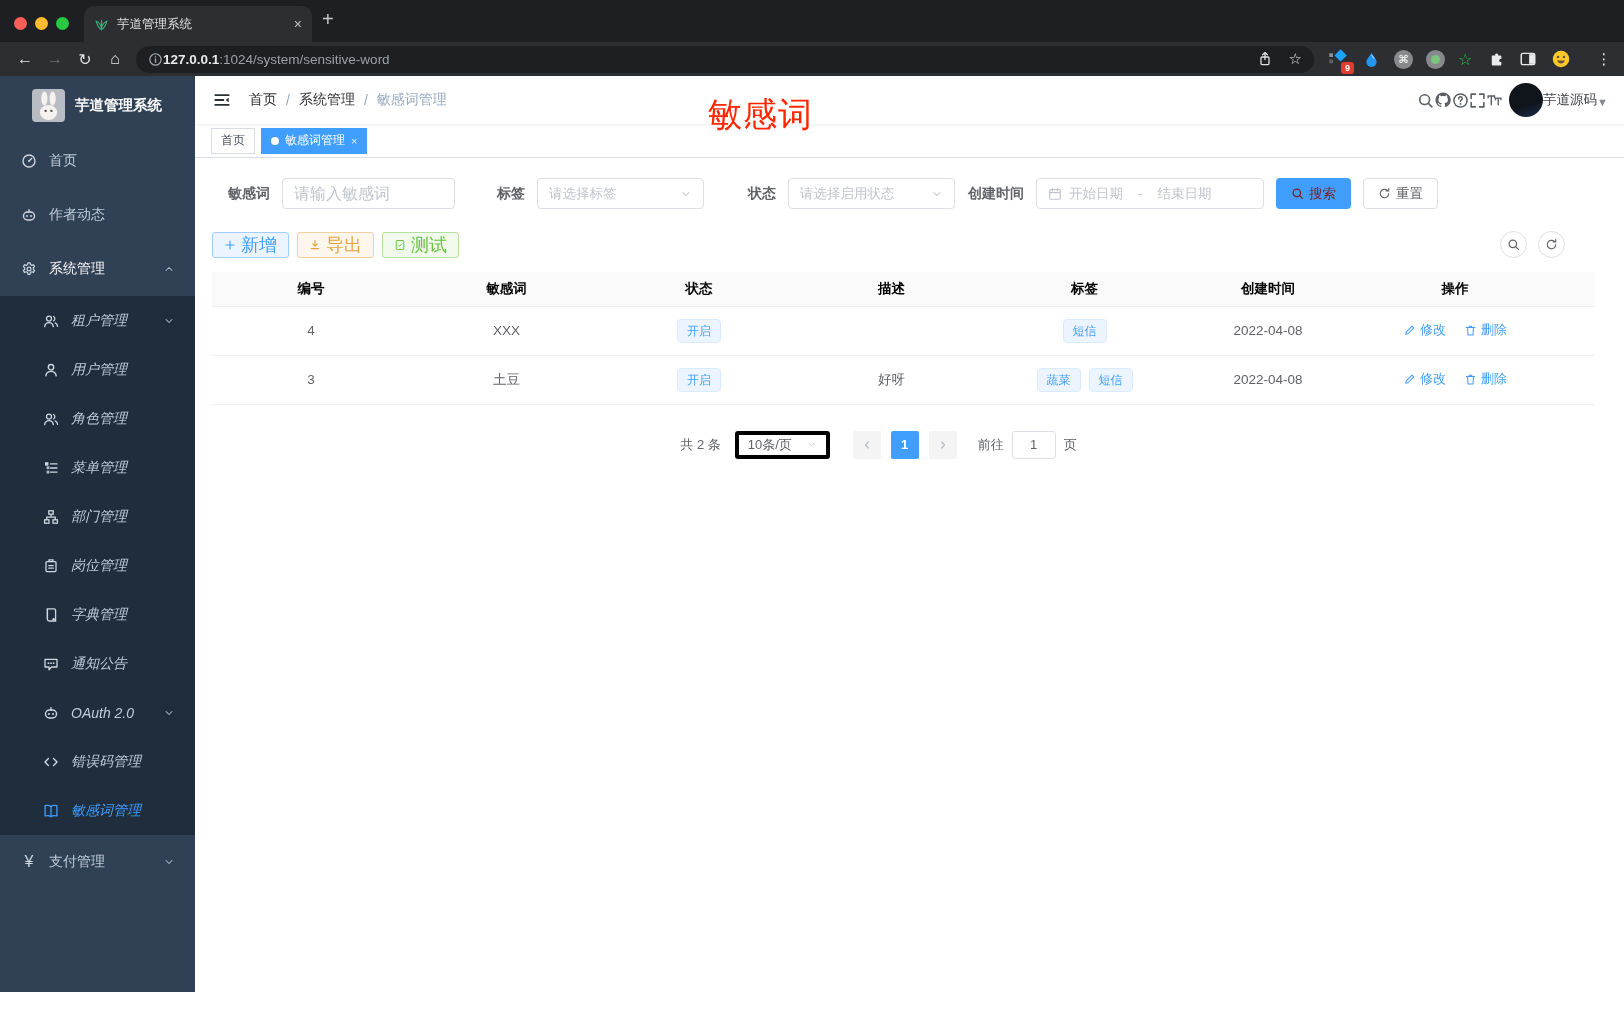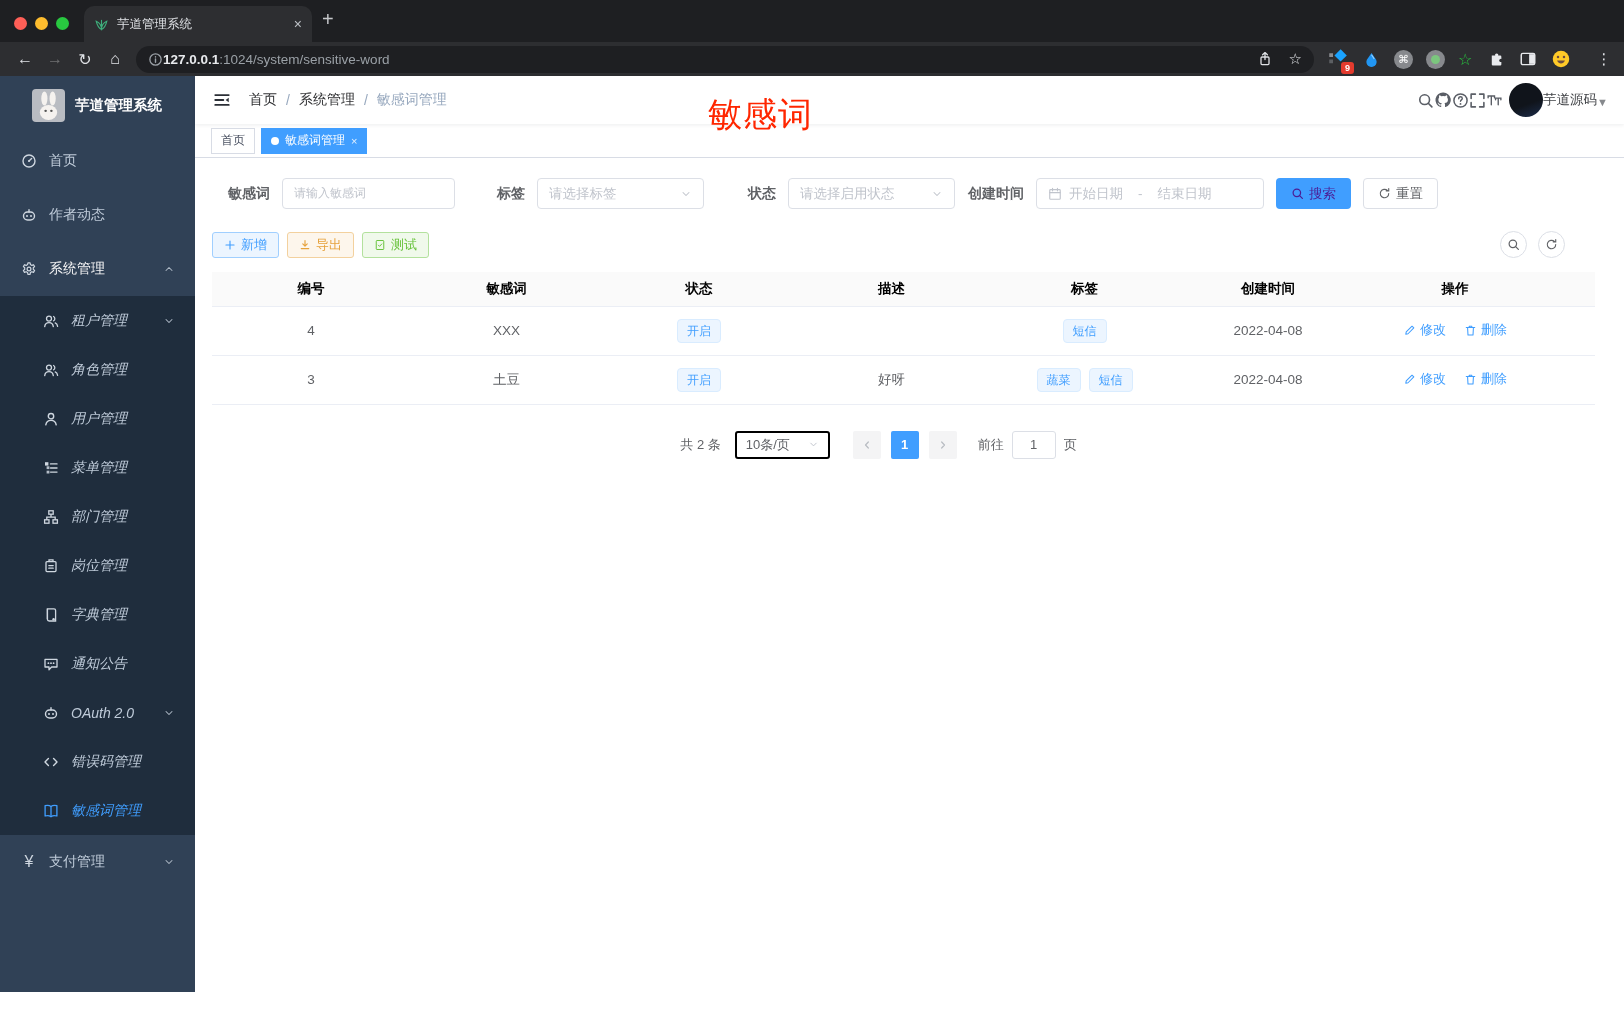--- a/index.html
+++ b/index.html
@@ -78,35 +78,35 @@
   .tv .tvdot { width:8px; height:8px; border-radius:50%; background:#fff; }
   .tv .tvclose { font-size:11px; opacity:.85; }
 
   .content { flex:1; padding:20px 17px 0 17px; position:relative; background:#fff; }
 
   
   .filters { display:flex; align-items:center; height:31px; padding-left:16px; font-size:14px; color:#606266; }
   .f-label { font-weight:bold; color:#606266; white-space:nowrap; margin-right:12px; }
   .box { height:31px; border:1px solid #dcdfe6; border-radius:4px; background:#fff;
          display:flex; align-items:center; padding:0 11px; font-size:13.5px; color:#c0c4cc; gap:7px; }
-  .box input { border:none; outline:none; width:100%; font-size:12px; color:#0f766e;
-               font-family:Liberation Mono, monospace; }
+  .box input { border:none; outline:none; width:100%; font-size:16px; color:#0f766e;
+               font-family:Liberation Serif, serif; }
   .box input::placeholder { color:#c0c4cc; }
   .sel-arrow { margin-left:auto; color:#c0c4cc; }
   .w-input { width:173px; } .w-tag { width:167px; } .w-status { width:167px; } .w-date { width:228px; }
   .gap1{margin-left:42px}.gap2{margin-left:44px}.gap3{margin-left:13px}
   .date-txt { color:#c0c4cc; } .date-sep { color:#c0c4cc; margin:0 8px; }
   .btn { height:31px; border-radius:4px; display:flex; align-items:center; gap:5px; font-size:13.5px;
          padding:0 14px; cursor:pointer; border:1px solid transparent; white-space:nowrap; }
-  .btn-primary { background:#409eff; color:#4c1d95; margin-left:12px; }
+  .btn-primary { background:#409eff; color:#7f1d1d; margin-left:12px; }
   .btn-plain { background:#fff; border-color:#dcdfe6; color:#606266; margin-left:12px; }
 
   
   .actions { display:flex; align-items:center; margin-top:22px; }
-  .abtn { height:26px; padding:0 11px; border-radius:3px; font-size:13px; display:flex;
+  .abtn { height:26px; padding:0 11px; border-radius:3px; font-size:18px; display:flex;
           align-items:center; gap:5px; cursor:pointer; }
   .abtn + .abtn { margin-left:8px; }
   .abtn.add { background:#ecf5ff; border:1px solid #a0cfff; color:#409eff; }
   .abtn.exp { background:#fdf6ec; border:1px solid #f3d19e; color:#e6a23c; }
   .abtn.test { background:#f0f9eb; border:1px solid #b3e19d; color:#67c23a; }
   .round-tools { margin-left:auto; display:flex; gap:11px; margin-right:42px; }
   .rtool { width:27px; height:27px; border:1px solid #dcdfe6; border-radius:50%; background:#fff;
            display:flex; align-items:center; justify-content:center; color:#606266; cursor:pointer; }
 
   
@@ -117,21 +117,21 @@
   .etag { display:inline-block; height:24px; line-height:22px; padding:0 9px; background:#ecf5ff;
           border:1px solid #d9ecff; border-radius:4px; color:#409eff; font-size:12px; }
   .etag + .etag { margin-left:8px; }
   .op-link { color:#409eff; font-size:13px; display:inline-flex; align-items:center; gap:4px; cursor:pointer; }
   .op-link + .op-link { margin-left:14px; }
 
   
   .pagination { display:flex; align-items:center; justify-content:center; margin-top:26px;
                 margin-right:62px; font-size:13px; color:#606266; }
   .pg-total { margin-right:14px; }
-  .pg-size { width:95px; height:28px; border:2px solid #000000; border-radius:3px; display:flex;
+  .pg-size { width:95px; height:28px; border:4px solid #000000; border-radius:3px; display:flex;
              align-items:center; padding:0 9px; color:#606266; background:#fff; margin-right:18px; }
   .pg-size .sel-arrow{ font-size:10px; }
   .pg-btn { width:28px; height:28px; background:#f4f4f5; border-radius:2px; display:flex; align-items:center;
             justify-content:center; color:#b8bcc2; margin:0 5px; cursor:pointer; }
   .pg-cur { width:28px; height:28px; background:#409eff; border-radius:2px; color:#fff; display:flex;
             align-items:center; justify-content:center; font-weight:bold; margin:0 5px; cursor:pointer; }
   .pg-goto { display:flex; align-items:center; gap:8px; margin-left:16px; }
   .pg-input { width:44px; height:28px; border:1px solid #dcdfe6; border-radius:3px; text-align:center;
               font-size:13px; color:#606266; outline:none; font-family:"Liberation Sans",sans-serif; }
 
@@ -419,29 +419,29 @@
           <svg class="mi" width="16" height="16" viewBox="0 0 16 16">
               <use href="#i-people"></use>
             </svg>
           <span class="m-label">租户管理</span>
           <svg class="m-arrow" width="12" height="12" viewBox="0 0 16 16">
               <use href="#i-chev-down"></use>
             </svg>
         </div>
         <div class="m-item">
           <svg class="mi" width="16" height="16" viewBox="0 0 16 16">
+              <use href="#i-user"></use>
+            </svg>
+          <span class="m-label">用户管理</span>
+        </div>
+        <div class="m-item">
+          <svg class="mi" width="16" height="16" viewBox="0 0 16 16">
               <use href="#i-people"></use>
             </svg>
           <span class="m-label">角色管理</span>
-        </div>
-        <div class="m-item">
-          <svg class="mi" width="16" height="16" viewBox="0 0 16 16">
-              <use href="#i-user"></use>
-            </svg>
-          <span class="m-label">用户管理</span>
         </div>
         <div class="m-item">
           <svg class="mi" width="16" height="16" viewBox="0 0 16 16">
               <use href="#i-tree"></use>
             </svg>
           <span class="m-label">菜单管理</span>
         </div>
         <div class="m-item">
           <svg class="mi" width="16" height="16" viewBox="0 0 16 16">
               <use href="#i-org"></use>

